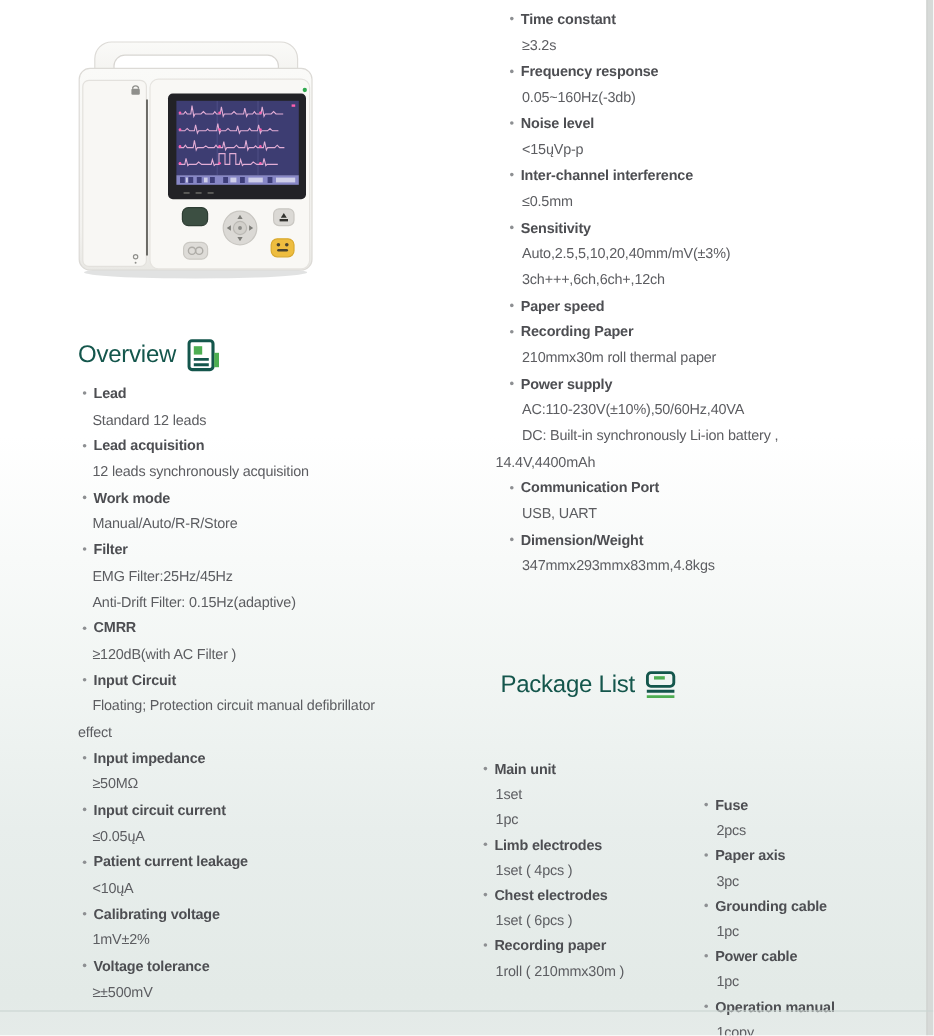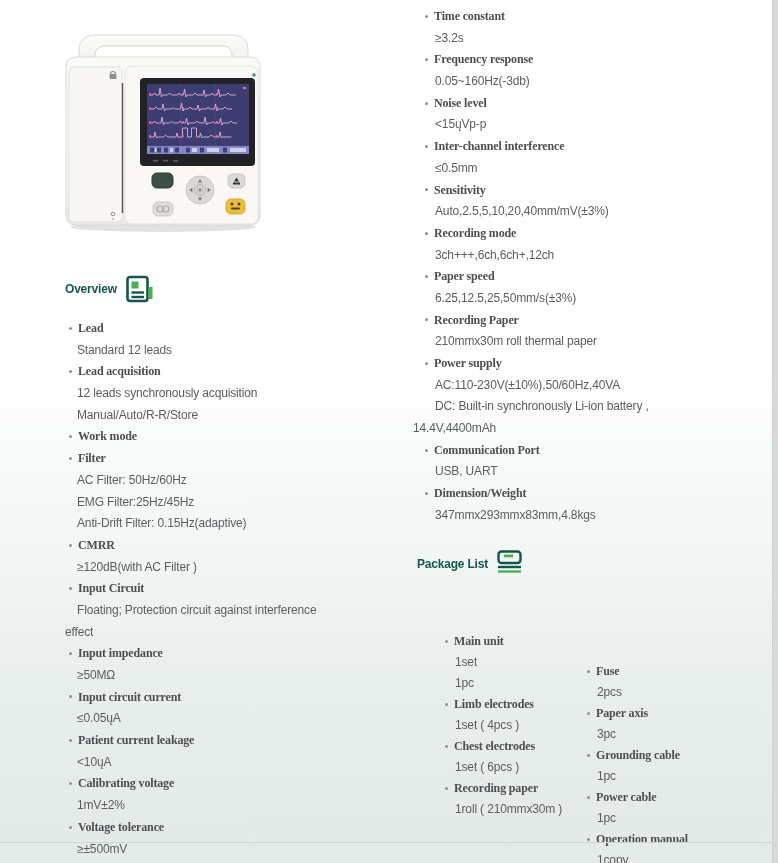--- a/index.html
+++ b/index.html
@@ -10,43 +10,43 @@
     overflow:hidden;
     font-family:"Liberation Sans",sans-serif;
     background:linear-gradient(180deg,#ffffff 0%,#ffffff 42%,#f1f5f3 66%,#e8eeec 80%,#e3eae7 96%,#e5ebe9 100%);
   }
   .scrollbar-track{
     position:absolute;right:0;top:0;width:5px;height:863px;
     background:#d7dad8;border-left:1px solid #cfd2d0;
   }
   
   .section-title{
-    position:absolute;display:flex;align-items:flex-start;gap:9px;
-    font-size:12px;font-weight:bold;color:#14564c;letter-spacing:-0.2px;
+    position:absolute;display:flex;align-items:center;gap:9px;
+    font-size:20px;font-weight:normal;color:#14564c;letter-spacing:-0.2px;
     height:28px;line-height:28px;
   }
   .overview-title{left:65px;top:265px;}
   .package-title{left:417px;top:540px;}
   .section-title .icon{display:inline-flex;align-items:center;}
   
   .spec-list{position:absolute;font-size:12px;color:#5c5d61;letter-spacing:-0.15px;}
   .spec-list .line{height:21.7px;line-height:21.7px;white-space:nowrap;}
   .spec-list.pkg .line{height:21px;line-height:21px;}
-  .label-line{font-weight:bold;color:#4d4e52;font-family:Liberation Serif, serif;}
+  .label-line{font-weight:bold;color:#4d4e52;}
   .bullet{
     display:inline-block;width:3px;height:3px;border-radius:50%;
     background:#8d8f92;vertical-align:middle;margin:0 6px 2px 4px;
   }
   .col-r .bullet{margin-left:12px;}
   .value-line{padding-left:12px;}
   .col-r .value-line{padding-left:22px;}
   .value-line.flush{padding-left:0;}
   #overview-left{left:65px;top:318px;width:350px;}
   #overview-right{left:413px;top:6px;width:352px;}
-  #package-left{left:433px;top:631px;width:162px;}
+  #package-left{left:391px;top:631px;width:162px;}
   #package-right{left:575px;top:661px;width:190px;}
   
   .device-figure{position:absolute;left:65px;top:33px;width:197px;height:200px;}
   
   .bottom-divider{position:absolute;left:0;top:842px;width:778px;height:1px;background:#ccd6d2;}
 </style>
 </head>
 <body>
 
 <div class="page">
@@ -184,36 +184,35 @@
   <div id="overview-left" class="spec-list col-l">
       <div class="spec-item">
         <div class="line label-line"><span class="bullet"></span><span>Lead</span></div>
         <div class="line value-line">Standard 12 leads</div>
       </div>
       <div class="spec-item">
         <div class="line label-line"><span class="bullet"></span><span>Lead acquisition</span></div>
         <div class="line value-line">12 leads synchronously acquisition</div>
       </div>
       <div class="spec-item">
+        <div class="line label-line"><span class="bullet"></span><span>Work mode</span></div>
         <div class="line value-line">Manual/Auto/R-R/Store</div>
-        <div class="line label-line"><span class="bullet"></span><span>Work mode</span></div>
       </div>
       <div class="spec-item">
         <div class="line label-line"><span class="bullet"></span><span>Filter</span></div>
-        <div class="line value-line">AC Filter: 50Hz/60Hz</div>
         <div class="line value-line">EMG Filter:25Hz/45Hz</div>
         <div class="line value-line">Anti-Drift Filter: 0.15Hz(adaptive)</div>
       </div>
       <div class="spec-item">
         <div class="line label-line"><span class="bullet"></span><span>CMRR</span></div>
         <div class="line value-line">≥120dB(with AC Filter )</div>
       </div>
       <div class="spec-item">
         <div class="line label-line"><span class="bullet"></span><span>Input Circuit</span></div>
-        <div class="line value-line">Floating; Protection circuit against interference</div>
+        <div class="line value-line">Floating; Protection circuit manual defibrillator</div>
         <div class="line value-line flush">effect</div>
       </div>
       <div class="spec-item">
         <div class="line label-line"><span class="bullet"></span><span>Input impedance</span></div>
         <div class="line value-line">≥50MΩ</div>
       </div>
       <div class="spec-item">
         <div class="line label-line"><span class="bullet"></span><span>Input circuit current</span></div>
         <div class="line value-line">≤0.05ųA</div>
       </div>
@@ -245,26 +244,24 @@
       </div>
       <div class="spec-item">
         <div class="line label-line"><span class="bullet"></span><span>Inter-channel interference</span></div>
         <div class="line value-line">≤0.5mm</div>
       </div>
       <div class="spec-item">
         <div class="line label-line"><span class="bullet"></span><span>Sensitivity</span></div>
         <div class="line value-line">Auto,2.5,5,10,20,40mm/mV(±3%)</div>
       </div>
       <div class="spec-item">
-        <div class="line label-line"><span class="bullet"></span><span>Recording mode</span></div>
         <div class="line value-line">3ch+++,6ch,6ch+,12ch</div>
       </div>
       <div class="spec-item">
         <div class="line label-line"><span class="bullet"></span><span>Paper speed</span></div>
-        <div class="line value-line">6.25,12.5,25,50mm/s(±3%)</div>
       </div>
       <div class="spec-item">
         <div class="line label-line"><span class="bullet"></span><span>Recording Paper</span></div>
         <div class="line value-line">210mmx30m roll thermal paper</div>
       </div>
       <div class="spec-item">
         <div class="line label-line"><span class="bullet"></span><span>Power supply</span></div>
         <div class="line value-line">AC:110-230V(±10%),50/60Hz,40VA</div>
         <div class="line value-line">DC: Built-in synchronously Li-ion battery ,</div>
         <div class="line value-line flush">14.4V,4400mAh</div>

